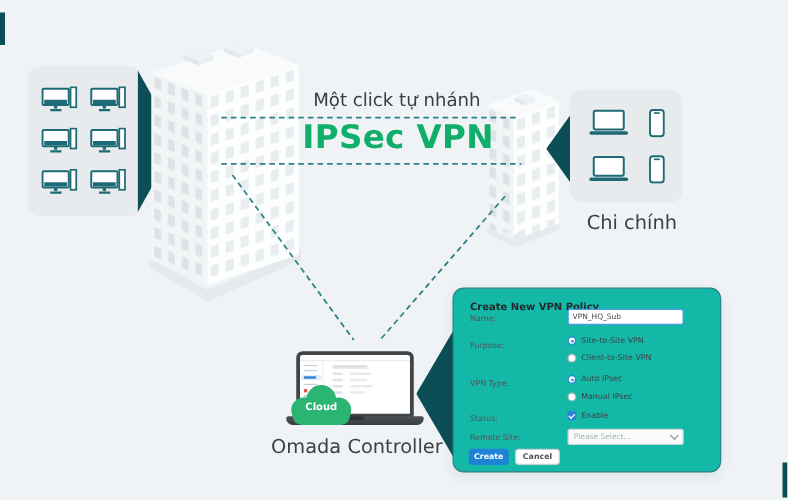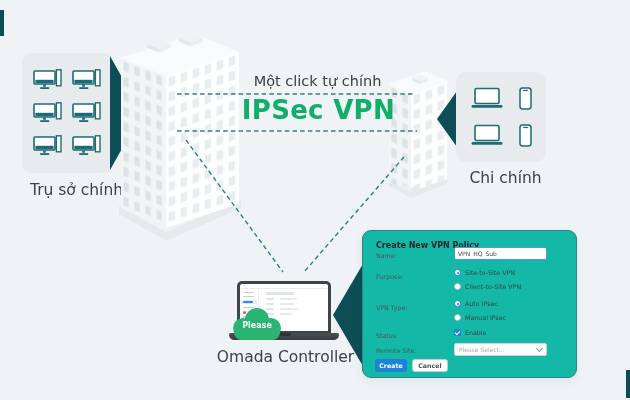--- a/index.html
+++ b/index.html
@@ -139,21 +139,20 @@
       </svg>
     <svg width="30" height="22" viewBox="0 0 30 22">
         <rect x="1" y="2" width="21" height="13" rx="1" fill="#fff" stroke="#1e6b75" stroke-width="1.6"></rect>
         <rect x="2.4" y="10.8" width="18.2" height="3.4" fill="#1e6b75"></rect>
         <rect x="23.4" y="0.8" width="4.6" height="16" fill="#fff" stroke="#1e6b75" stroke-width="1.4"></rect>
         <rect x="10.2" y="15.4" width="2.6" height="2.4" fill="#1e6b75"></rect>
         <rect x="7.2" y="18.2" width="9" height="1.8" fill="#1e6b75"></rect>
       </svg>
   </div>
   <div class="arrow-right"></div>
-  <div class="lbl lbl-hq">Trụ sở chính</div>
 
   <svg class="bld" style="left:111px;top:16px;" width="132" height="228" viewBox="0 0 132 228">
     <defs>
       <pattern id="winA" width="11" height="15" patternUnits="userSpaceOnUse">
         <rect x="2.4" y="2.5" width="5.4" height="9" fill="#dce2e6"></rect>
       </pattern>
       <pattern id="winB" width="12" height="15" patternUnits="userSpaceOnUse">
         <rect x="2.6" y="2.5" width="6.4" height="9" fill="#e9edf0"></rect>
       </pattern>
     </defs>
@@ -216,21 +215,21 @@
 
   <svg class="overlay-lines">
     <g stroke="#2c8087" stroke-width="1.4" stroke-dasharray="4.5 3.2" fill="none">
       <path d="M177,94 L414,94"></path>
       <path d="M177,131 L417,131"></path>
       <path d="M186,140 L283,272"></path>
       <path d="M404,157 L304,272"></path>
     </g>
   </svg>
 
-  <div class="caption">Một click tự chính</div>
+  <div class="caption">Một click tự nhánh</div>
   <div class="vpn-title">IPSec VPN</div>
 
   <div class="laptop-screen">
     <div class="mini topbar"></div>
     <div class="mini sidebar">
       <div class="sbar"></div>
         <div class="sbar"></div>
       <div class="sbar hl">
           <i></i>
         </div>
@@ -254,21 +253,21 @@
       <div class="notch"></div>
     </div>
 
   <div class="cloud">
     <svg width="52" height="36" viewBox="0 0 52 36">
       <circle cx="12" cy="21" r="10" fill="#2ab573"></circle>
       <circle cx="26" cy="13" r="12" fill="#2ab573"></circle>
       <circle cx="40" cy="21" r="10" fill="#2ab573"></circle>
       <rect x="3" y="18" width="46" height="15" rx="7.5" fill="#2ab573"></rect>
     </svg>
-    <span>Please</span>
+    <span>Cloud</span>
   </div>
   <div class="lbl lbl-controller">Omada Controller</div>
 
   <div class="dlg-arrow"></div>
 
   <div class="dialog">
     <div class="dlg-title">Create New VPN Policy</div>
 
     <div class="f-label" style="top:21px;">Name:</div>
     <input class="f-input" readonly="" value="VPN_HQ_Sub" style="">

